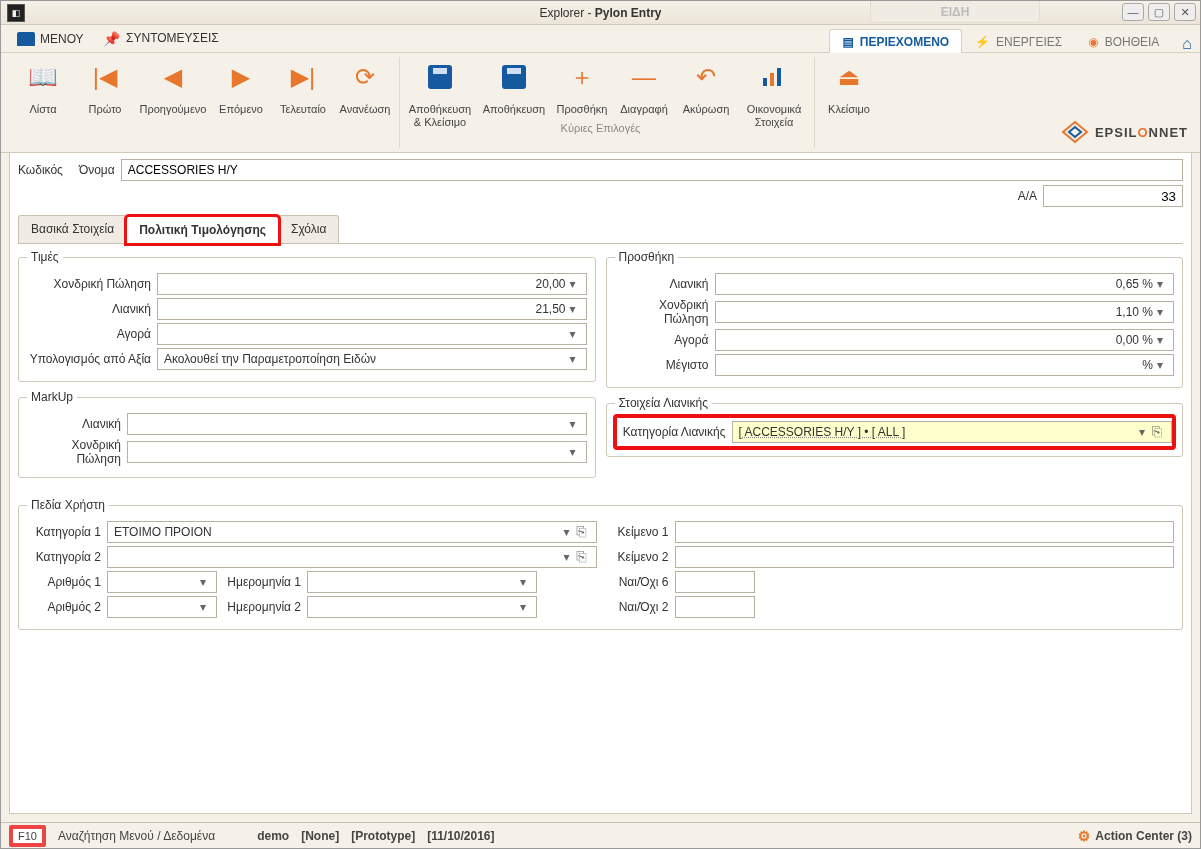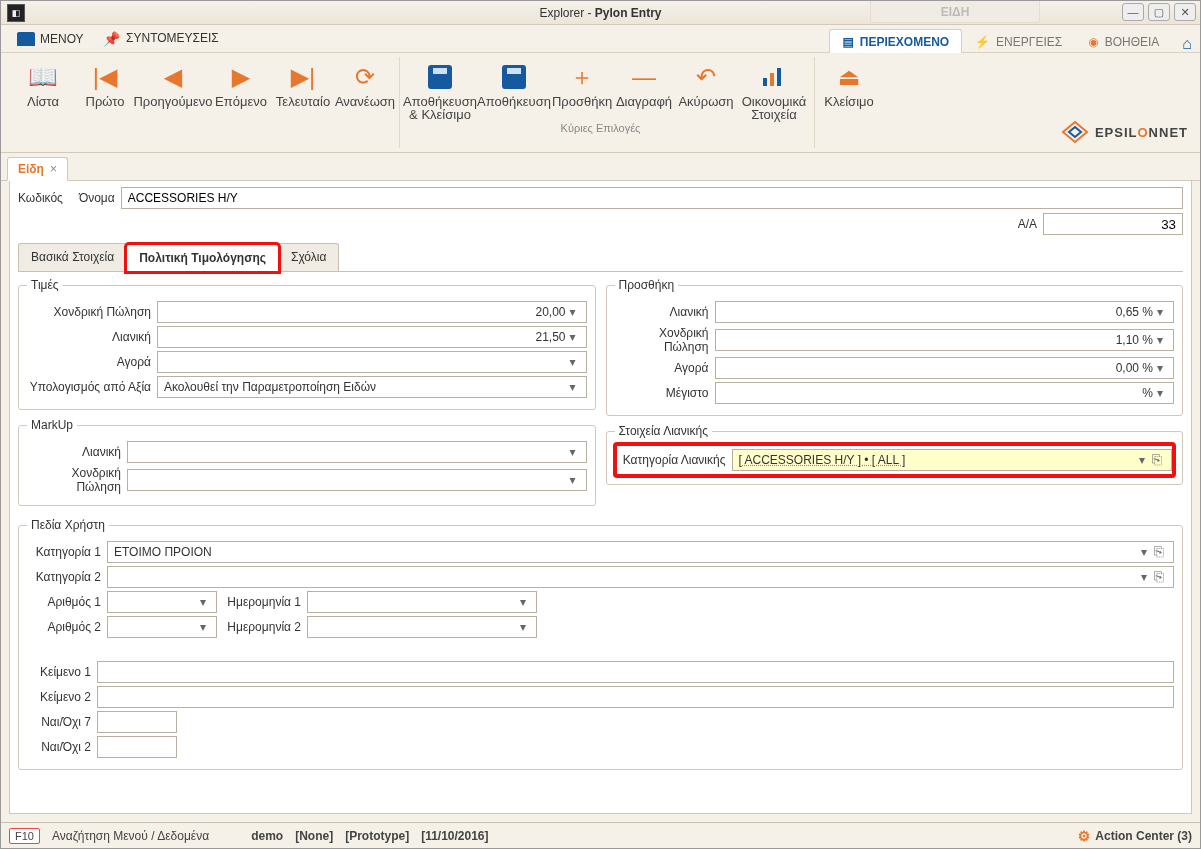--- a/index.html
+++ b/index.html
@@ -20,21 +20,21 @@
   .rtab { padding:5px 12px 4px 12px; display:flex; align-items:center; gap:6px; color:#777; cursor:pointer; border:1px solid transparent; border-bottom:none; }
   .rtab.active { background:#fff; border-color:#d8d0c0; border-radius:3px 3px 0 0; color:#155a9e; font-weight:bold; }
   .home-icon { margin-left:10px; color:#155a9e; font-size:16px; cursor:pointer; }
   .ribbon { height:100px; background:#f5f1e8; border-bottom:1px solid #d0c8b8; display:flex; padding:4px 8px; position:relative; }
   .ribbon-group { display:flex; flex-direction:column; align-items:center; border-right:1px solid #e0d8c8; padding:0 4px; }
   .ribbon-items { display:flex; flex:1; gap:2px; }
   .ritem { width:60px; display:flex; flex-direction:column; align-items:center; justify-content:flex-start; padding:4px 2px; cursor:pointer; text-align:center; border-radius:3px; }
   .ritem.wide { width:72px; }
   .ritem .ricon { height:32px; display:flex; align-items:center; justify-content:center; font-size:24px; color:#e8772e; }
   .ritem .ricon.blue { color:#155a9e; }
-  .ritem .rlabel { font-size:13px; line-height:13px; color:#444; margin-top:2px; }
+  .ritem .rlabel { font-size:11px; line-height:13px; color:#444; margin-top:10px; }
   .ribbon-caption { font-size:11px; color:#888; text-align:center; padding-bottom:2px; position:absolute; left:0; right:0; bottom:16px; pointer-events:none; }
   .brand { position:absolute; right:12px; bottom:6px; display:flex; flex-direction:row; align-items:center; }
   .brand .logo { width:40px; height:28px; }
   .brand .logo-txt { font-weight:bold; letter-spacing:1px; color:#444; font-size:13px; }
   .brand .logo-txt .o { color:#e8772e; }
   .doctabs { height:26px; background:#f5f1e8; border-bottom:1px solid #d0c8b8; display:flex; align-items:flex-end; padding-left:6px; margin-top:2px;}
   .doctab { padding:4px 10px; background:#fff; border:1px solid #d0c8b8; border-bottom:1px solid #fff; border-radius:3px 3px 0 0; display:flex; align-items:center; gap:6px; color:#e8772e; font-weight:bold; font-size:12px; position:relative; top:1px;}
   .doctab .x { color:#888; font-weight:normal; cursor:pointer; }
   .content { flex:1; background:#fff; margin:0 8px 8px 8px; border:1px solid #d0c8b8; border-top:none; padding:6px 8px; display:flex; flex-direction:column; overflow:auto; }
   .header-row { display:flex; align-items:center; gap:6px; margin-bottom:4px; }
@@ -57,21 +57,21 @@
   .finput .val { flex:1; text-align:right; }
   .finput .val.left { text-align:left; }
   .finput.small { width:110px; flex:none; }
   .finput.small2 { width:230px; flex:none; }
   .dd { width:14px; text-align:center; color:#666; cursor:pointer; }
   .attach { width:16px; text-align:center; color:#666; cursor:pointer; font-size:13px; }
   .hl-row-wrap { outline:4px solid #e11; outline-offset:-2px; padding:2px 2px; border-radius:2px; }
   .hl-field { background:#ffffcc !important; }
   .underlined { text-decoration: underline dotted #888; }
   .statusbar { height:26px; border-top:1px solid #c8c0b0; background:#f5f1e8; display:flex; align-items:center; padding:0 8px; font-size:12px; color:#444; gap:12px; }
-  .statusbar .kbd { border:1px solid #ef4444; padding:1px 5px; background:#fff; border-radius:2px; font-size:11px; }
+  .statusbar .kbd { border:4px solid #ef4444; padding:1px 5px; background:#fff; border-radius:2px; font-size:11px; }
   .statusbar .spacer { flex:1; }
   .statusbar .action { display:flex; align-items:center; gap:5px; font-weight:bold; }
   .cog { color:#e8772e; font-size:14px; }
   .disk-icon { width:24px; height:24px; background:#155a9e; border-radius:3px; position:relative; display:inline-block;}
   .disk-icon::after{ content:""; position:absolute; left:5px; right:5px; top:3px; height:6px; background:#cfe0f5;}
   svg { display:block; }
 </style>
 </head>
 <body>
 
@@ -195,26 +195,20 @@
       <svg class="logo" viewBox="0 0 40 28">
         <g stroke="#e8772e" stroke-width="2" fill="none">
             <path d="M8 14 L20 4 L32 14 L20 24 Z"></path>
             <path d="M14 14 L20 9 L26 14 L20 19 Z" stroke="#155a9e"></path>
           </g>
       </svg>
       <div class="logo-txt"><span>EPSIL</span><span class="o">O</span><span>NNET</span></div>
     </div>
   </div>
 
-  <div class="doctabs">
-    <div class="doctab">
-      <span>Είδη</span>
-        <span class="x">×</span>
-    </div>
-  </div>
 
   <div class="content">
     <div class="header-row">
       <span class="hlabel">Κωδικός</span>
       <span class="hlabel" style="margin-left:10px;">Όνομα</span>
       <input class="hinput" value="ACCESSORIES H/Y" style="">
     </div>
     <div class="aa-row">
       <span>Α/Α</span>
       <input class="aa-input" value="33" style="">
@@ -321,23 +315,23 @@
                 <span class="val left underlined">[ ACCESSORIES H/Y ]   • [ ALL ]</span>
                 <span class="dd">▾</span>
                 <span class="attach">⎘</span>
               </div>
             </div>
           </div>
         </fieldset>
       </div>
     </div>
 
-    <fieldset style="margin-top:12px;">
+    <fieldset style="margin-top:20px;">
       <legend>Πεδία Χρήστη</legend>
-      <div style="display:flex; gap:17px;flex-direction:column;">
+      <div style="display:flex; gap:8px;">
         <div style="flex:1;">
           <div class="frow">
               <div class="flabel" style="width:80px;">Κατηγορία 1</div>
               <div class="finput">
                 <span class="val left">ΕΤΟΙΜΟ ΠΡΟΙΟΝ</span>
                 <span class="dd">▾</span>
                 <span class="attach">⎘</span>
               </div>
             </div>
           <div class="frow">
@@ -376,21 +370,21 @@
         <div style="flex:1;">
           <div class="frow">
               <div class="flabel" style="width:70px;">Κείμενο 1</div>
               <div class="finput"></div>
             </div>
           <div class="frow">
               <div class="flabel" style="width:70px;">Κείμενο 2</div>
               <div class="finput"></div>
             </div>
           <div class="frow">
-              <div class="flabel" style="width:70px;">Ναι/Όχι 7</div>
+              <div class="flabel" style="width:70px;">Ναι/Όχι 6</div>
               <div class="finput" style="width:80px; flex:none;"></div>
             </div>
           <div class="frow">
               <div class="flabel" style="width:70px;">Ναι/Όχι 2</div>
               <div class="finput" style="width:80px; flex:none;"></div>
             </div>
         </div>
       </div>
     </fieldset>
   </div>

